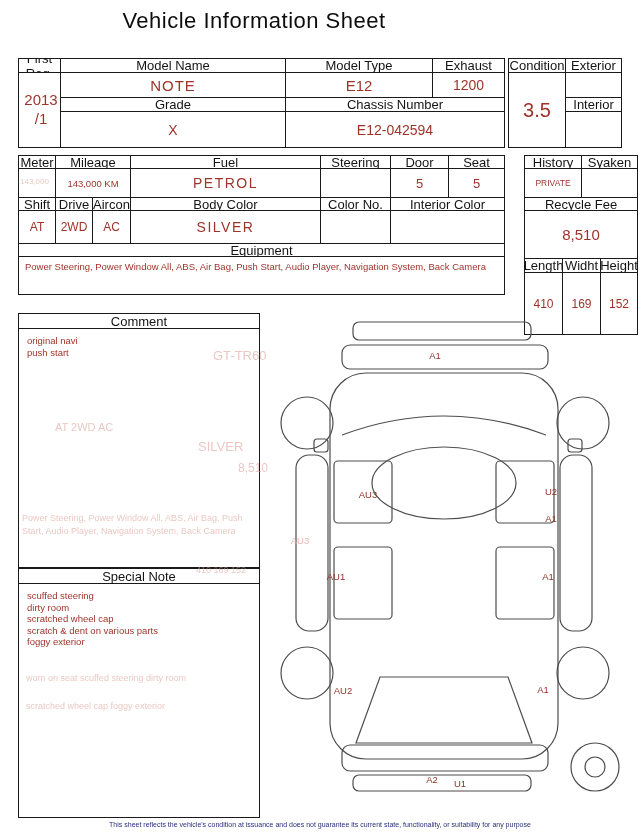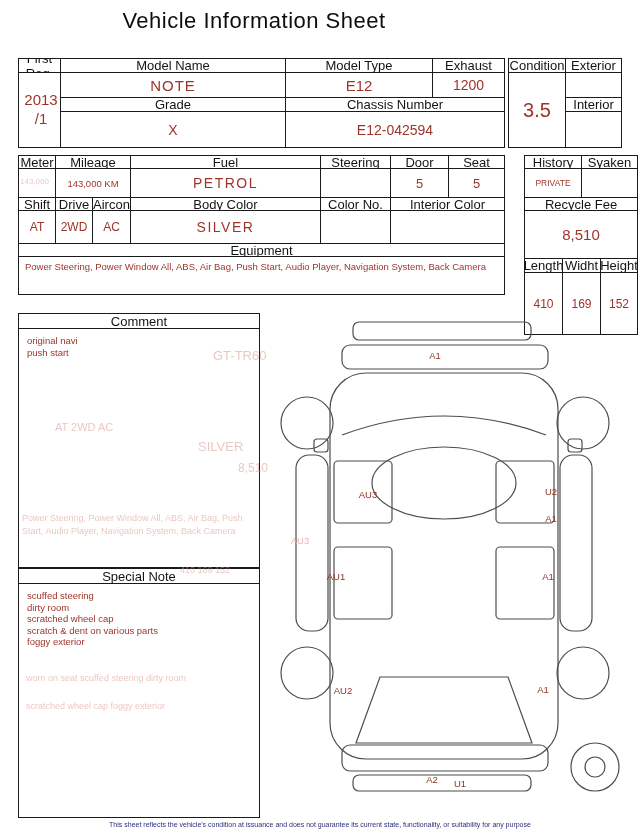--- a/index.html
+++ b/index.html
@@ -173,20 +173,20 @@
       </div>
   </div>
 
   <div class="abs" id="ghost-layer" style="left:0;top:0;width:640px;height:835px;pointer-events:none">
       <span class="ghost" style="left: 20px; top: 176px; font-size: 8px;">143,000</span>
       <span class="ghost" style="left: 213px; top: 347px; font-size: 13px;">GT-TR60</span>
       <span class="ghost" style="left: 26px; top: 420px; font-size: 11px; margin-left: 29px;">AT   2WD   AC</span>
       <span class="ghost" style="left: 198px; top: 438px; font-size: 13px;">SILVER</span>
       <span class="ghost" style="left: 238px; top: 460px; font-size: 12px;">8,510</span>
       <span class="ghost" style="left: 22px; top: 512px; font-size: 9px; width: 236px; white-space: normal; display: inline-block;">Power Steering, Power Window All, ABS, Air Bag, Push Start, Audio Player, Navigation System, Back Camera</span>
-      <span class="ghost" style="left: 180px; top: 564px; font-size: 9px;">410   169   152</span>
+      <span class="ghost" style="left: 196px; top: 564px; font-size: 9px;">410   169   152</span>
       <span class="ghost" style="left: 26px; top: 672px; font-size: 9px; width: 210px; white-space: normal; display: inline-block;">worn on seat   scuffed steering   dirty room</span>
       <span class="ghost" style="left: 26px; top: 700px; font-size: 9px; width: 210px; white-space: normal; display: inline-block;">scratched wheel cap   foggy exterior</span>
     </div>
 
   <div class="abs footer" style="left:0;top:821px;width:640px">This sheet reflects the vehicle's condition at issuance and does not guarantee its current state, functionality, or suitability for any purpose</div>
 
 </div>
 
 </body></html>

